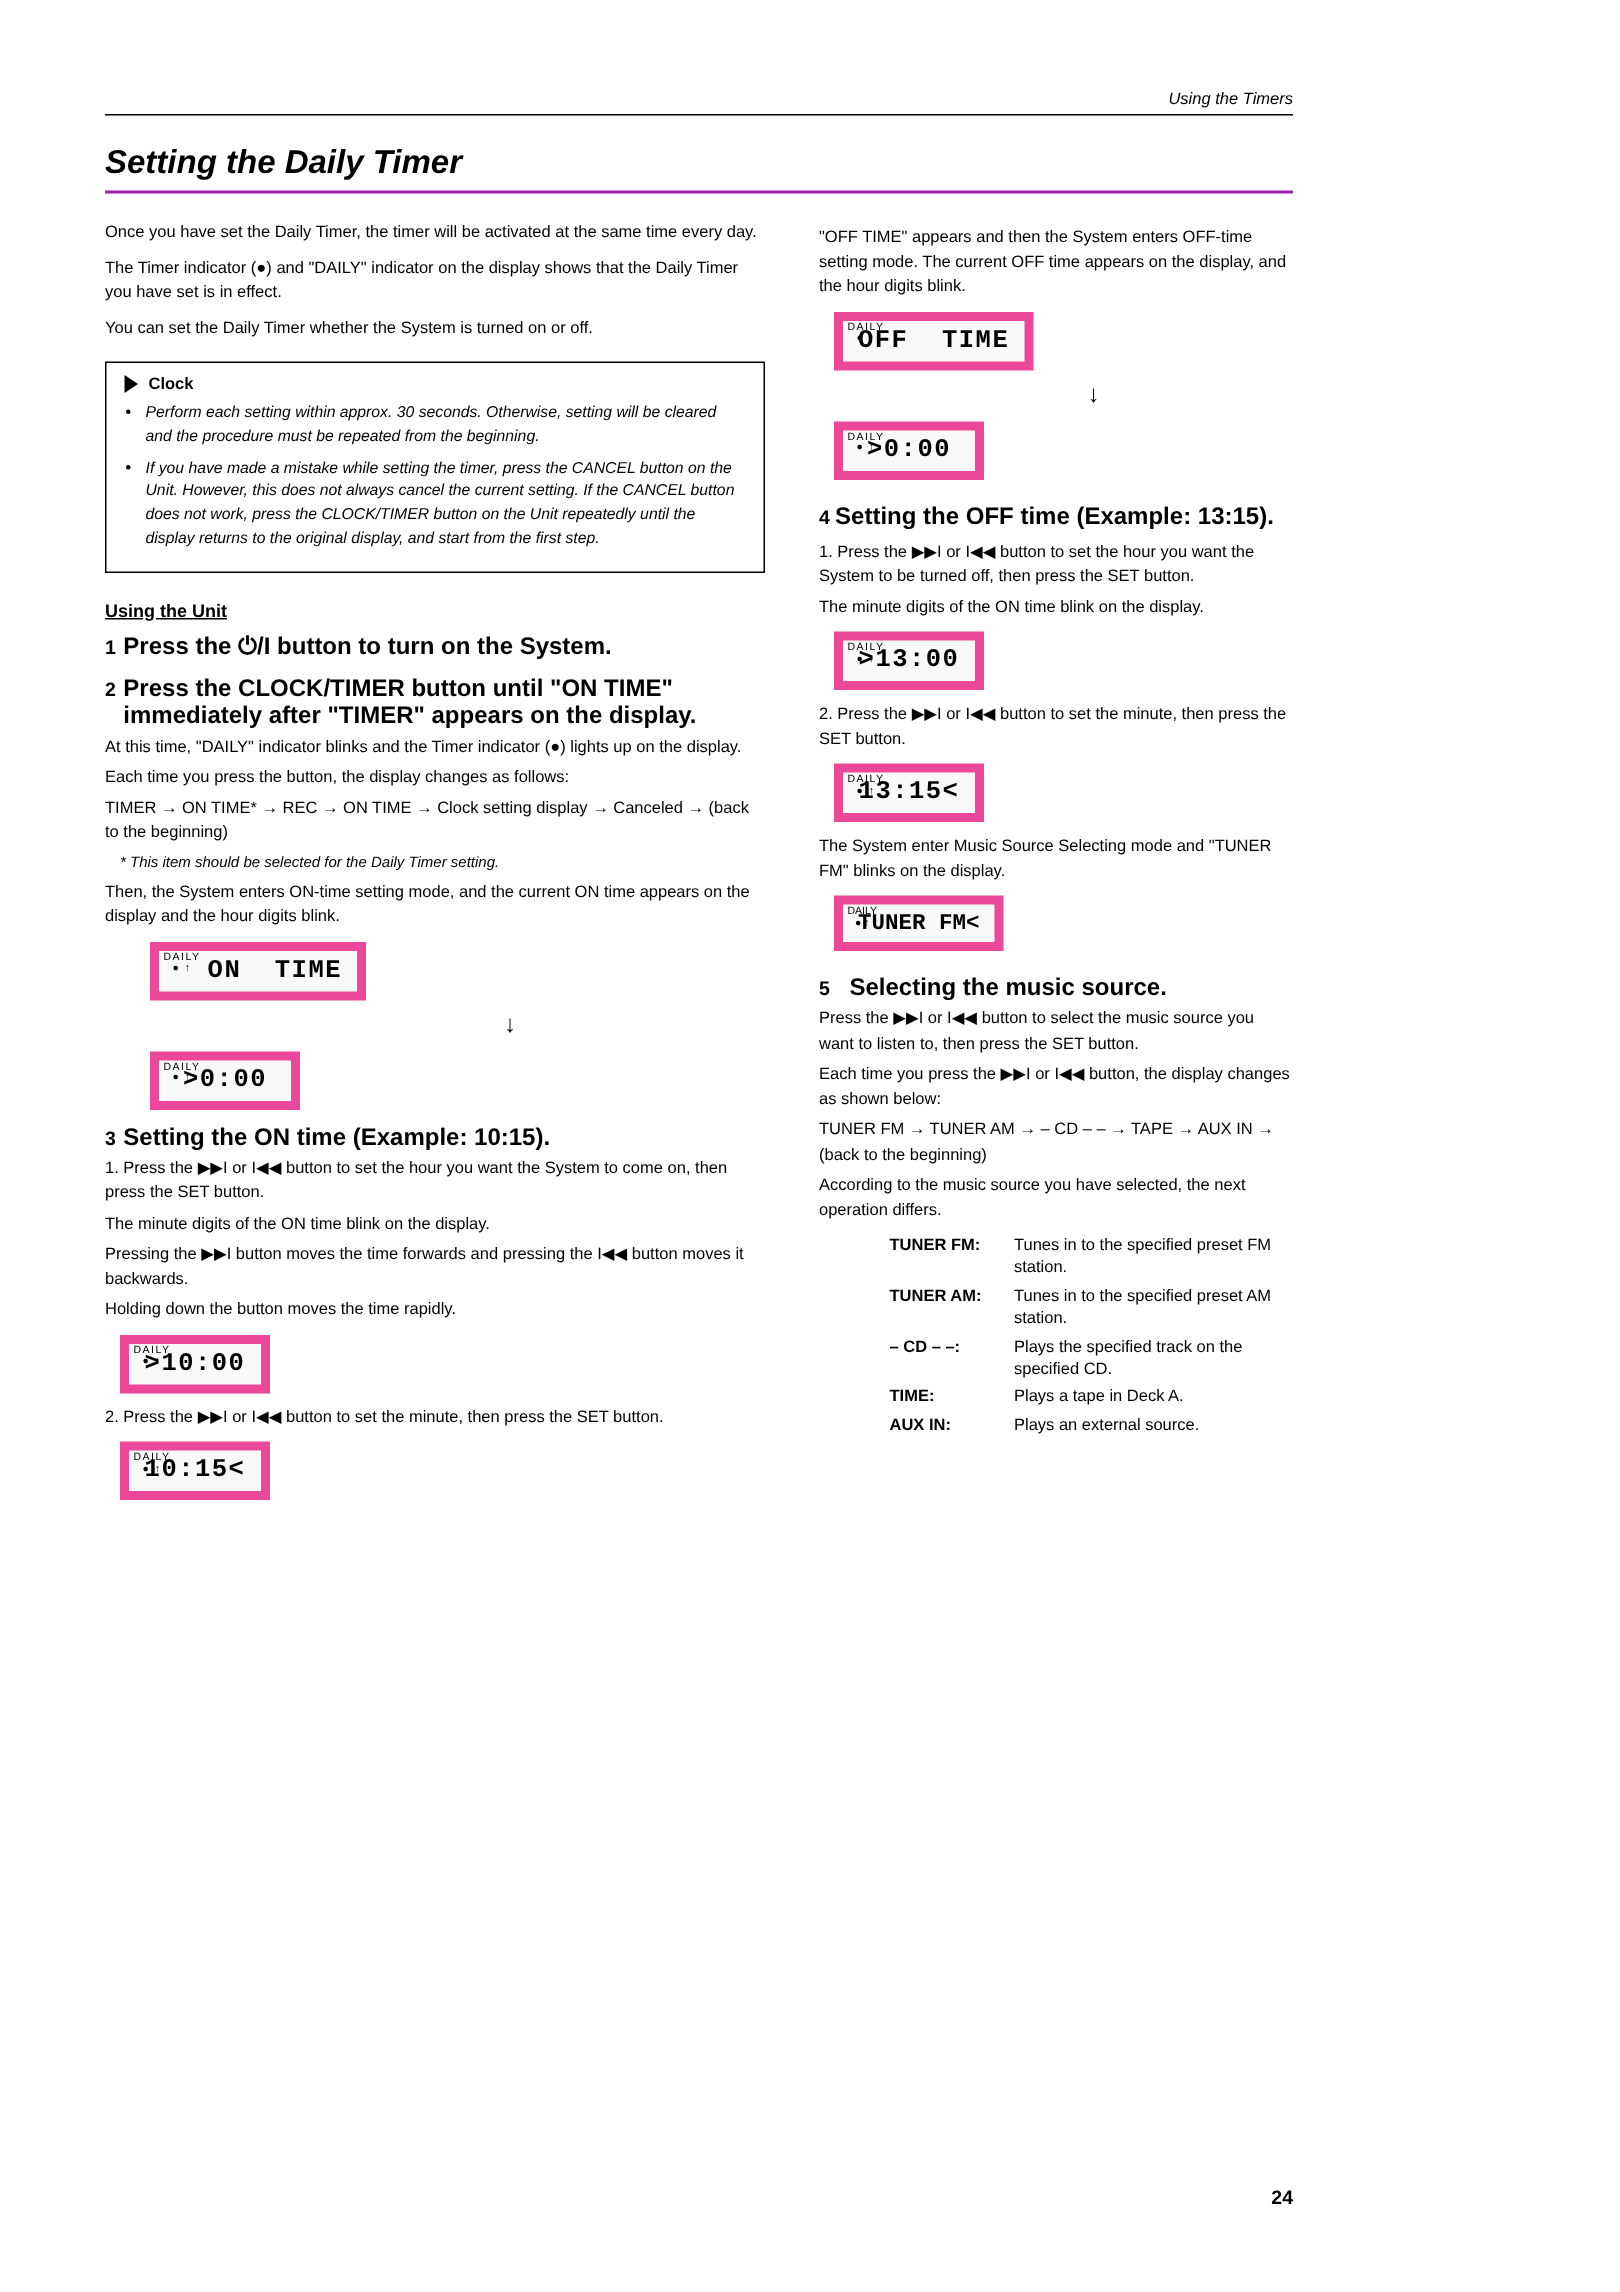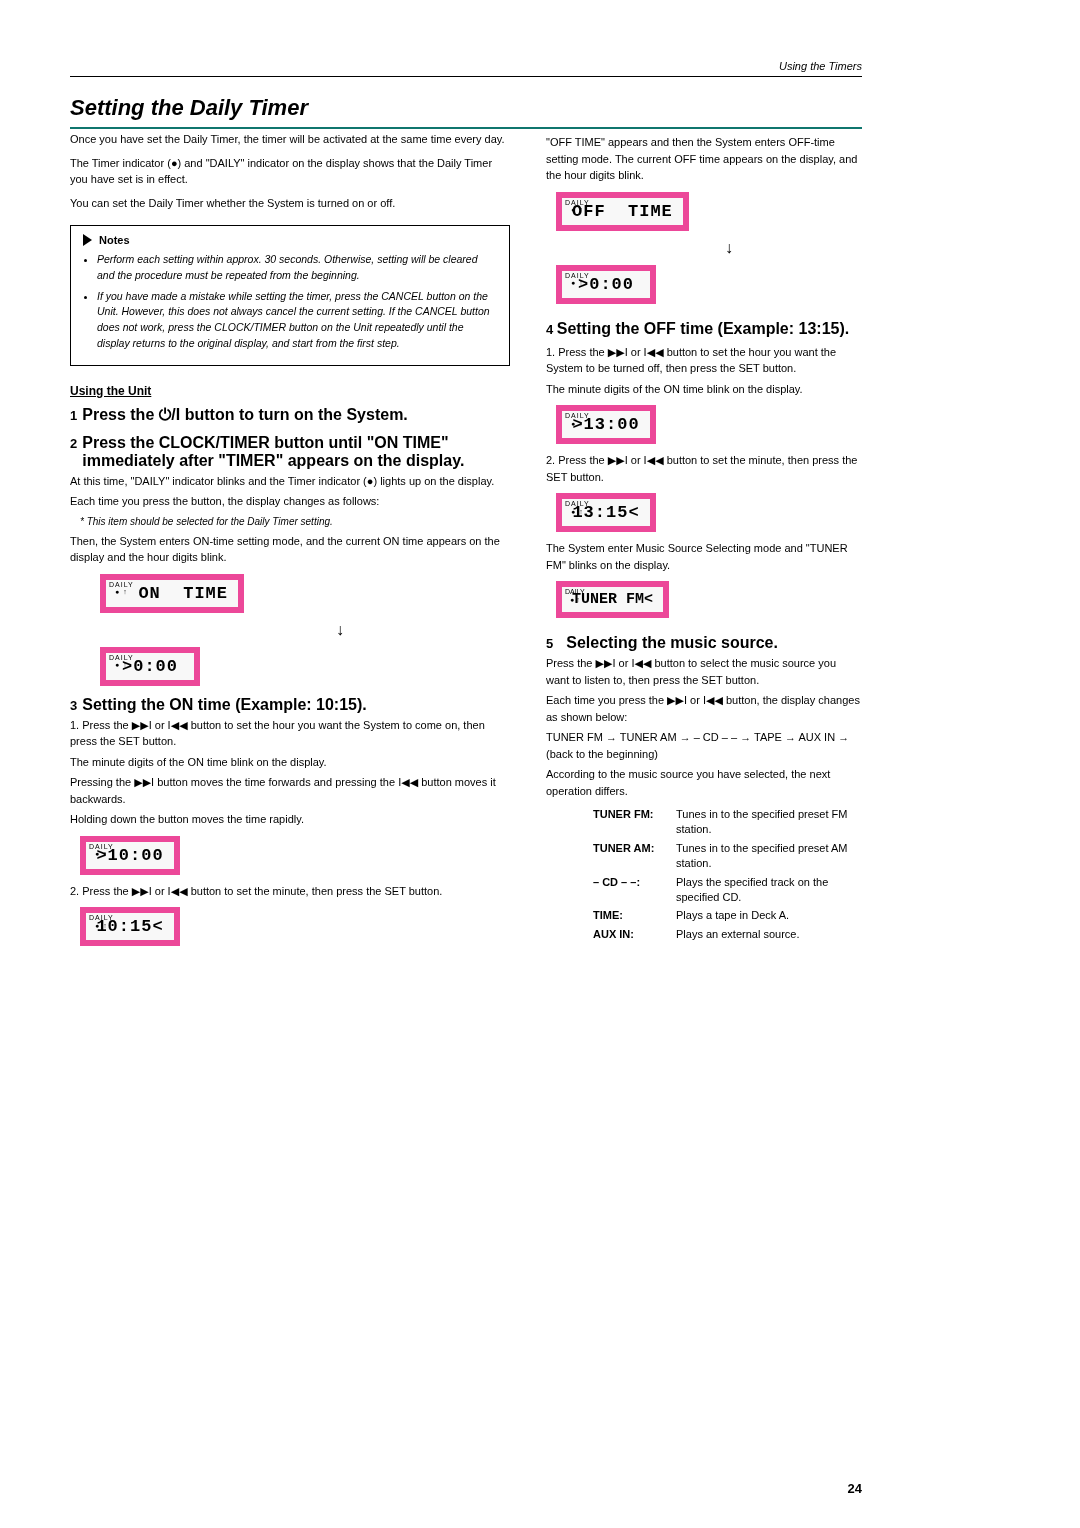--- a/index.html
+++ b/index.html
@@ -24,22 +24,22 @@
       font-style: italic;
       font-size: 11px;
       margin-bottom: 18px;
       border-bottom: 1px solid #000;
       padding-bottom: 4px;
     }
     .section-title {
       font-size: 22px;
       font-weight: bold;
       font-style: italic;
-      margin-bottom: 2px;
-      border-bottom: 2px solid #0f766e;
+      margin-bottom: 18px;
+      border-bottom: 2px solid #a21caf;
       padding-bottom: 6px;
     }
     .two-col {
       display: flex;
       gap: 36px;
     }
     .col-left {
       width: 440px;
       flex-shrink: 0;
     }
@@ -117,21 +117,21 @@
       margin-left: 10px;
       margin-bottom: 6px;
     }
     .step-heading {
       display: flex;
       align-items: baseline;
       gap: 5px;
     }
     .page-num {
       position: absolute;
-      bottom: 32px;
+      bottom: 56px;
       right: 70px;
       font-size: 13px;
       font-weight: bold;
     }
     .display-block {
       display: inline-block;
       border: 6px solid #ec4899;
       background: #f8f8f8;
       font-family: 'Courier New', monospace;
       font-weight: bold;
@@ -198,21 +198,21 @@
   <div class="two-col">
 
     <div class="col-left">
 
       <p>Once you have set the Daily Timer, the timer will be activated at the same time every day.</p>
       <p>The Timer indicator (<strong>●</strong>) and "DAILY" indicator on the display shows that the Daily Timer you have set is in effect.</p>
       <p>You can set the Daily Timer whether the System is turned on or off.</p>
 
       <div class="notes-box">
         <div class="notes-title">
-          <span>Notes</span>
+          <span>Clock</span>
         </div>
         <ul>
           <li>Perform each setting within approx. 30 seconds. Otherwise, setting will be cleared and the procedure must be repeated from the beginning.</li>
           <li>If you have made a mistake while setting the timer, press the CANCEL button on the Unit. However, this does not always cancel the current setting. If the CANCEL button does not work, press the CLOCK/TIMER button on the Unit repeatedly until the display returns to the original display, and start from the first step.</li>
         </ul>
       </div>
 
       <div class="subsection-title">Using the Unit</div>
 
       <div class="step">
@@ -223,20 +223,21 @@
       </div>
 
       <div class="step">
         <div class="step-heading">
           <span class="step-num">2</span>
           <span class="step-label">Press the CLOCK/TIMER button until "ON TIME" immediately after "TIMER" appears on the display.</span>
         </div>
         <div class="step-body">
           <p>At this time, "DAILY" indicator blinks and the Timer indicator (●) lights up on the display.</p>
           <p>Each time you press the button, the display changes as follows:</p>
+          <p>TIMER → ON TIME* → REC → ON TIME → Clock setting display → Canceled → (back to the beginning)</p>
           <p class="italic-note"><em>* This item should be selected for the Daily Timer setting.</em></p>
           <p>Then, the System enters ON-time setting mode, and the current ON time appears on the display and the hour digits blink.</p>
         </div>
 
         <div class="display-pair">
           <div class="display-wrap">
             <div class="display-block">
               <span class="disp-label-top">DAILY<br>● ↑</span>
               &nbsp;&nbsp;ON&nbsp;&nbsp;TIME
             </div>

